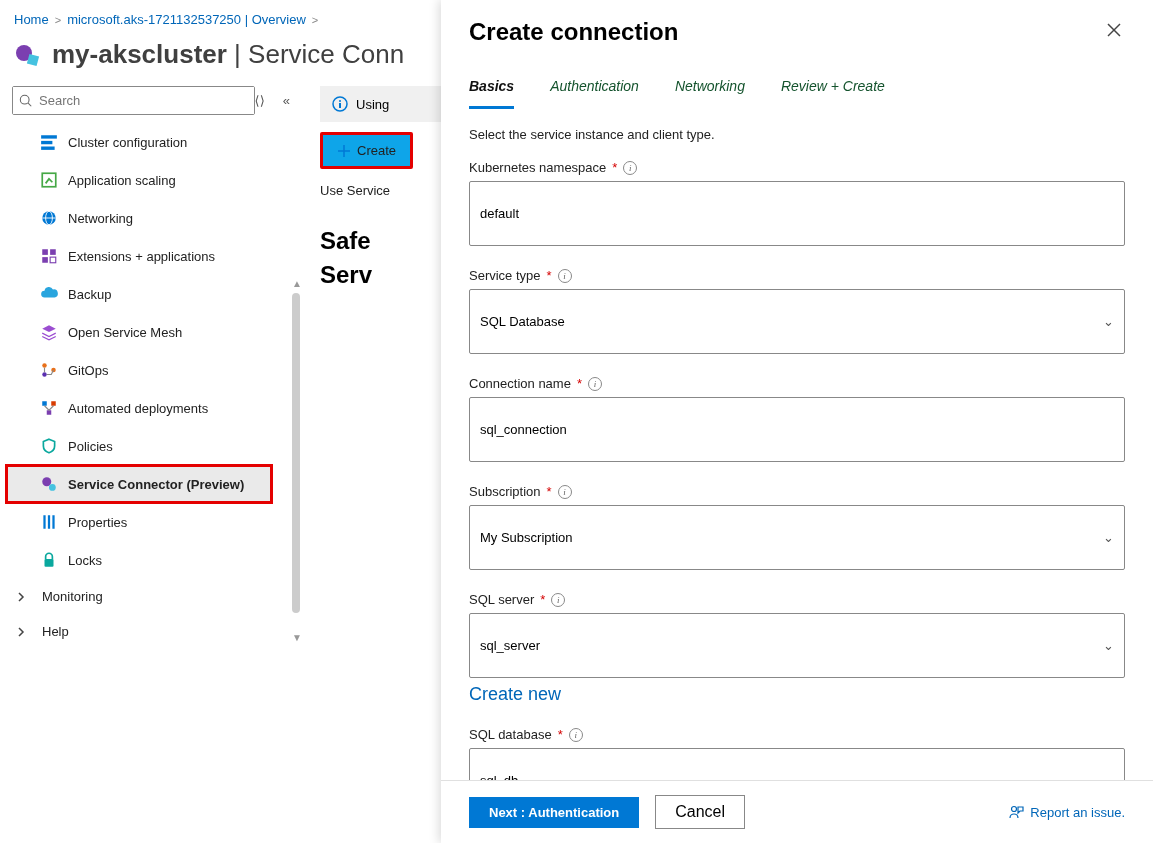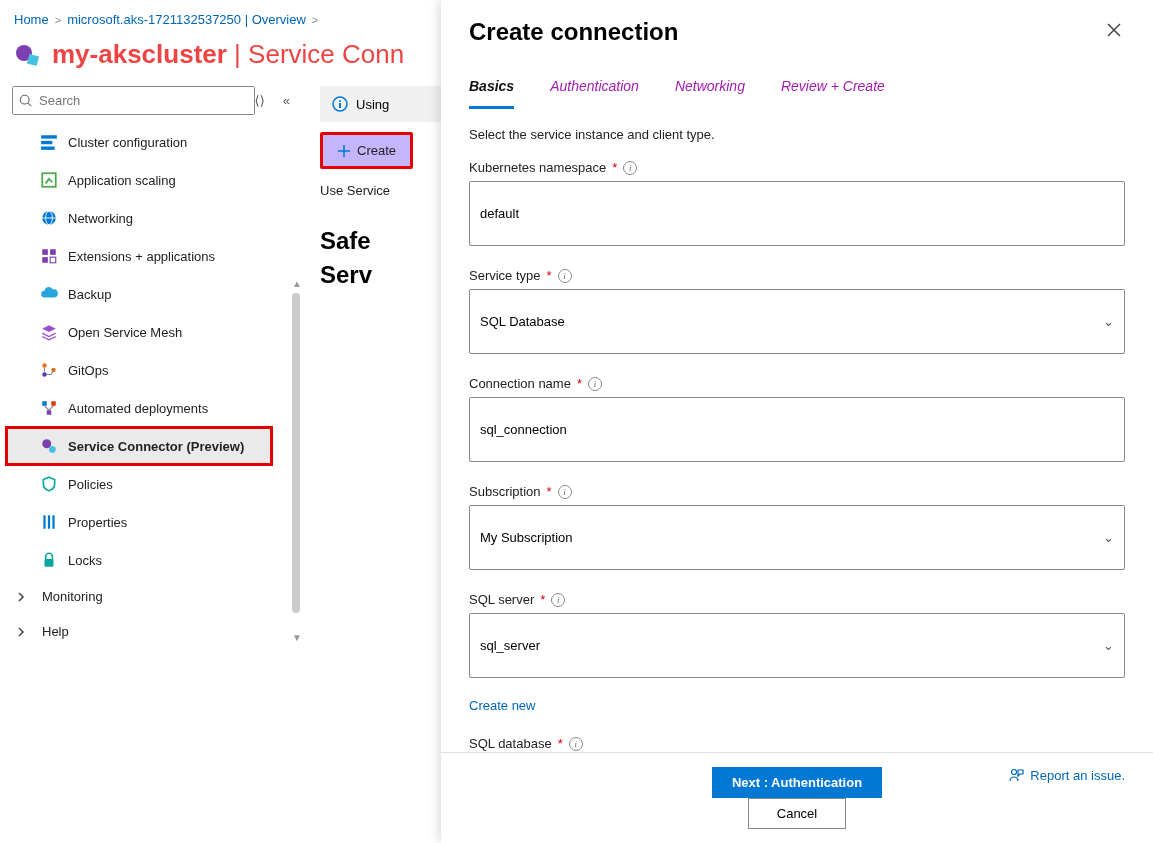--- a/index.html
+++ b/index.html
@@ -6,21 +6,21 @@
     body { width: 1153px; height: 843px; overflow: hidden; background: #fff; position: relative; }
 
     
     .breadcrumb { display: flex; align-items: center; gap: 6px; padding: 12px 14px 8px; font-size: 13px; }
     .breadcrumb a { color: #0066b8; text-decoration: none; }
     .breadcrumb .sep { color: #888; font-size: 11px; }
 
     
     .resource-header { display: flex; align-items: center; gap: 10px; padding: 4px 14px 10px; }
     .resource-icon { width: 28px; height: 28px; }
-    .resource-title h1 { font-size: 26px; font-weight: 600; color: #ef4444; line-height: 1.2; }
+    .resource-title h1 { font-size: 26px; font-weight: 600; color: #404040; line-height: 1.2; }
     .resource-title .subtitle { font-size: 12px; color: #666; }
 
     
     .layout { display: flex; height: calc(100% - 100px); }
 
     
     .sidebar { width: 300px; border-right: none; position: relative; padding-left: 6px; }
     .search-row { display: flex; align-items: center; padding: 6px 10px 8px 6px; }
     .search-wrap { flex: 1; position: relative; border: 1px solid #888; border-radius: 2px; }
     .search-wrap svg { position: absolute; left: 6px; top: 50%; transform: translateY(-50%); }
@@ -36,48 +36,48 @@
     .nav-item.group .chev { width: 12px; display: inline-flex; }
     .scroll-strip { position: absolute; right: 0; top: 170px; width: 8px; height: 320px; background: #ccc; border-radius: 4px; }
     .scroll-arrow-top, .scroll-arrow-bot { position: absolute; right: -2px; color: #999; font-size: 10px; }
     .scroll-arrow-top { top: 155px; }
     .scroll-arrow-bot { bottom: 6px; }
 
     
     .main { flex: 1; padding: 0 0 0 20px; position: relative; }
     .info-bar { background: #f0f0f0; padding: 10px 12px; margin: 6px 20px 10px 0; display: flex; align-items: center; gap: 8px; font-size: 13px; }
     .create-btn-wrap { display: inline-flex; border: 3px solid #e40000; border-radius: 2px; margin-bottom: 14px; }
-    .create-btn { display: inline-flex; align-items: center; gap: 6px; font-size: 13px; padding: 8px 14px; color: #222; background: #c4b5fd; border: none; cursor: pointer; }
+    .create-btn { display: inline-flex; align-items: center; gap: 6px; font-size: 13px; padding: 8px 14px; color: #222; background: #0ea5e9; border: none; cursor: pointer; }
     .main-subtext { font-size: 13px; color: #222; margin-bottom: 26px; }
     .main-heading { font-size: 24px; font-weight: 600; line-height: 1.4; }
 
     
     .panel { position: absolute; top: 0; right: 0; width: 712px; height: 843px; background: #fff; box-shadow: -2px 0 10px rgba(0,0,0,0.15); display: flex; flex-direction: column; }
     .panel-header { display: flex; align-items: center; justify-content: space-between; padding: 18px 28px 14px; }
     .panel-header h2 { font-size: 24px; font-weight: 600; }
     .close-x { font-size: 16px; cursor: pointer; color: #444; padding: 4px; }
 
     .tabs { display: flex; gap: 36px; padding: 10px 28px 0; border-bottom: none; font-style: italic; }
-    .tab { font-size: 14px; padding: 8px 0 12px; color: #a21caf; cursor: pointer; border-bottom: 3px solid transparent; }
+    .tab { font-size: 14px; padding: 8px 0 12px; color: #14532d; cursor: pointer; border-bottom: 3px solid transparent; }
     .tab.active { color: #111; font-weight: 600; border-bottom-color: #0078d4; }
 
     .panel-body { flex: 1; overflow-y: auto; padding: 18px 28px 12px; }
     .form-desc { font-size: 13px; margin-bottom: 18px; color: #222; }
     .form-row { margin-bottom: 22px; }
     .field-label { display: flex; align-items: center; gap: 6px; font-size: 13px; margin-bottom: 6px; color: #222; }
     .req { color: #d40000; }
     .info-i { width: 14px; height: 14px; border: 1px solid #888; border-radius: 50%; display: inline-flex; align-items: center; justify-content: center; font-size: 9px; font-style: italic; font-family: serif; color: #666; cursor: pointer; }
     input.text-input, .select { width: 100%; border: 1px solid #888; padding: 24px 10px; font-size: 13px; outline: none; border-radius: 2px; background: #fff; }
     .select { display: flex; justify-content: space-between; align-items: center; cursor: pointer; }
     .select .chev { color: #555; }
-    .link-btn { color: #0066b8; font-size: 13px; text-decoration: none; display: inline-block; margin-top: 20px; cursor: pointer; }
-
-    .panel-footer { border-top: 1px solid #e0e0e0; padding: 14px 28px; display: flex; align-items: center; justify-content: flex-start; position: relative; flex-direction: column; }
+    .link-btn { color: #0066b8; font-size: 18px; text-decoration: none; display: inline-block; margin-top: 6px; cursor: pointer; }
+
+    .panel-footer { border-top: 1px solid #e0e0e0; padding: 14px 28px; display: flex; align-items: center; gap: 16px; justify-content: flex-start; position: relative; }
     .btn-primary { background: #0078d4; color: #fff; border: none; padding: 8px 20px; font-size: 13px; font-weight: 600; cursor: pointer; }
-    .btn-secondary { background: #fff; border: 1px solid #888; padding: 7px 28px; font-size: 13px; cursor: pointer; }
+    .btn-secondary { background: #fff; border: 1px solid #888; padding: 7px 19px; font-size: 16px; cursor: pointer; }
     .report-link { position: absolute; right: 28px; display: flex; align-items: center; gap: 6px; color: #0066b8; font-size: 13px; cursor: pointer; }
   </style>
 </head>
 <body>
 
 <div class="breadcrumb">
   <a>Home</a>
   <span class="sep">&gt;</span>
   <a>microsoft.aks-1721132537250 | Overview</a>
   <span class="sep">&gt;</span>
@@ -187,36 +187,36 @@
             <svg viewBox="0 0 16 16">
               <rect x="2" y="2" width="4" height="4" fill="#0078d4"></rect>
               <rect x="10" y="2" width="4" height="4" fill="#d83b01"></rect>
               <rect x="6" y="10" width="4" height="4" fill="#7b3fb0"></rect>
               <line x1="4" y1="6" x2="8" y2="10" stroke="#888"></line>
               <line x1="12" y1="6" x2="8" y2="10" stroke="#888"></line>
             </svg>
           </span>
         <span>Automated deployments</span>
       </div>
+      <div class="nav-item">
+        <span class="nav-icon-wrap">
+            <svg viewBox="0 0 16 16">
+              <path d="M8 2l5 2v4c0 3-2 5-5 6-3-1-5-3-5-6V4z" fill="none" stroke="#0aa89e" stroke-width="1.5"></path>
+            </svg>
+          </span>
+        <span>Policies</span>
+      </div>
       <div class="nav-item selected highlight">
         <span class="nav-icon-wrap">
             <svg viewBox="0 0 16 16">
               <circle cx="6" cy="6" r="4" fill="#7b3fb0"></circle>
               <circle cx="11" cy="11" r="3" fill="#45c2e0"></circle>
             </svg>
           </span>
         <span>Service Connector (Preview)</span>
-      </div>
-      <div class="nav-item">
-        <span class="nav-icon-wrap">
-            <svg viewBox="0 0 16 16">
-              <path d="M8 2l5 2v4c0 3-2 5-5 6-3-1-5-3-5-6V4z" fill="none" stroke="#0aa89e" stroke-width="1.5"></path>
-            </svg>
-          </span>
-        <span>Policies</span>
       </div>
       <div class="nav-item">
         <span class="nav-icon-wrap">
             <svg viewBox="0 0 16 16">
               <rect x="3" y="2" width="2" height="12" fill="#0078d4"></rect>
               <rect x="7" y="2" width="2" height="12" fill="#0078d4"></rect>
               <rect x="11" y="2" width="2" height="12" fill="#0078d4"></rect>
             </svg>
           </span>
         <span>Properties</span>

